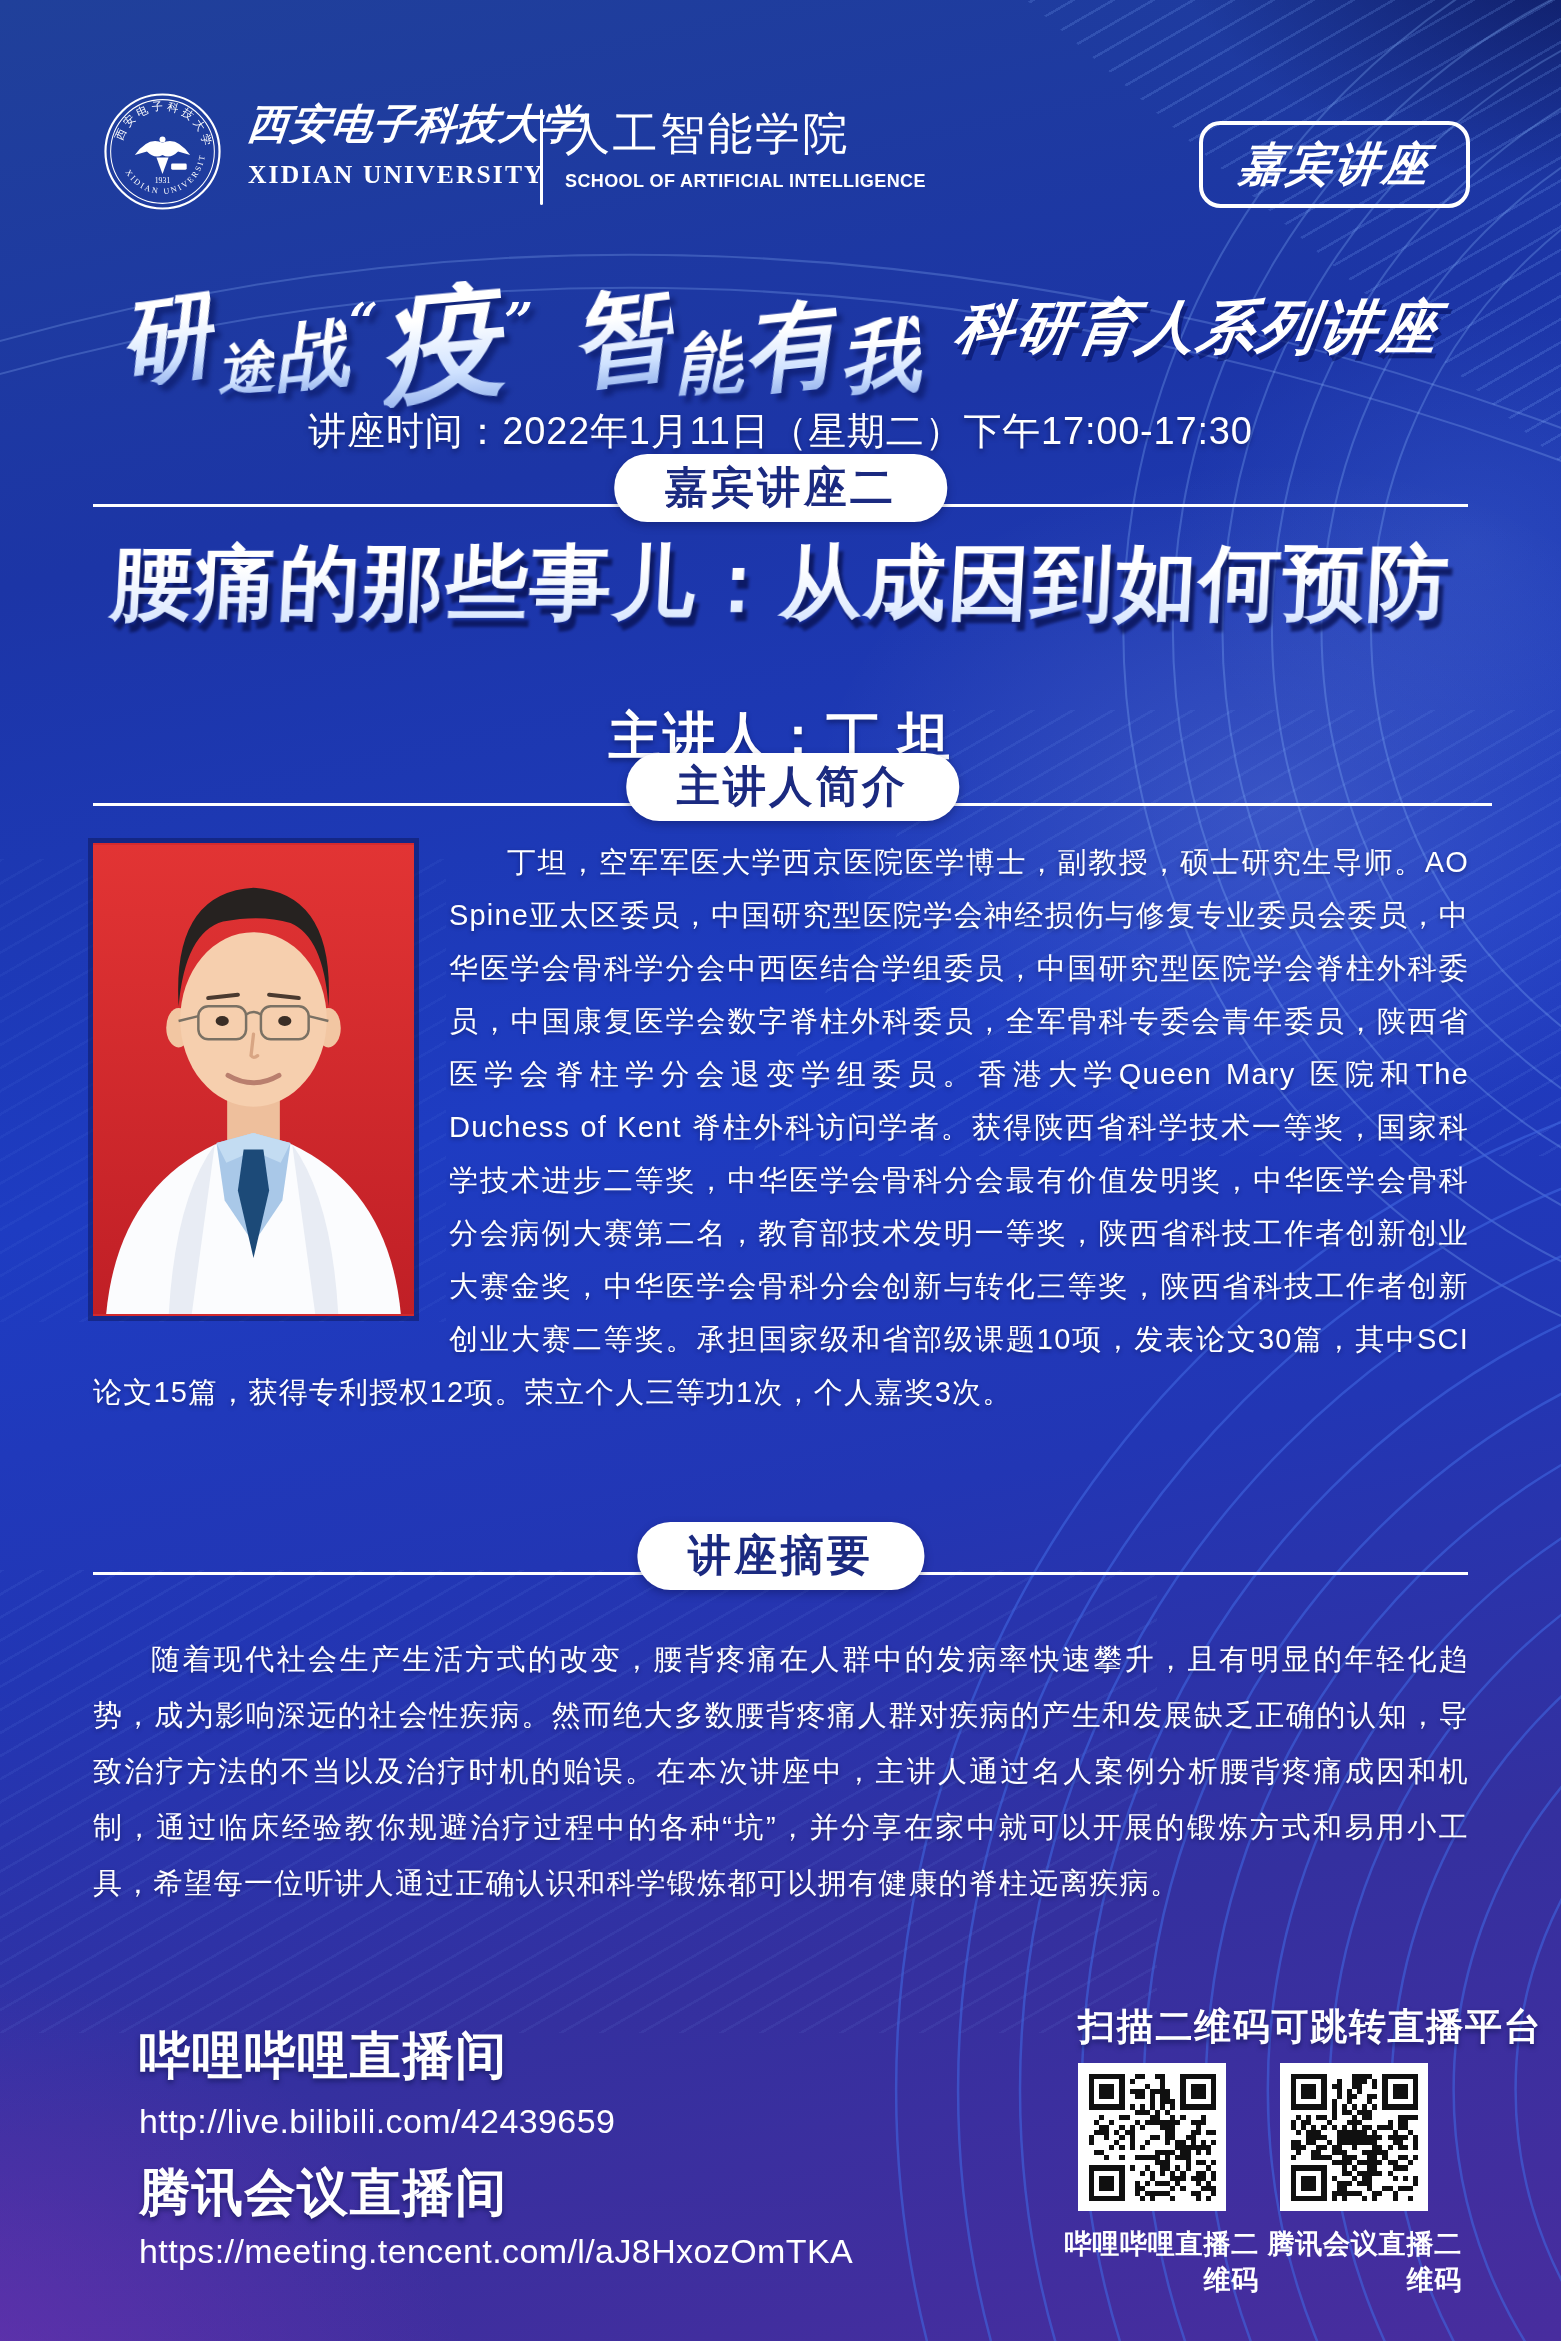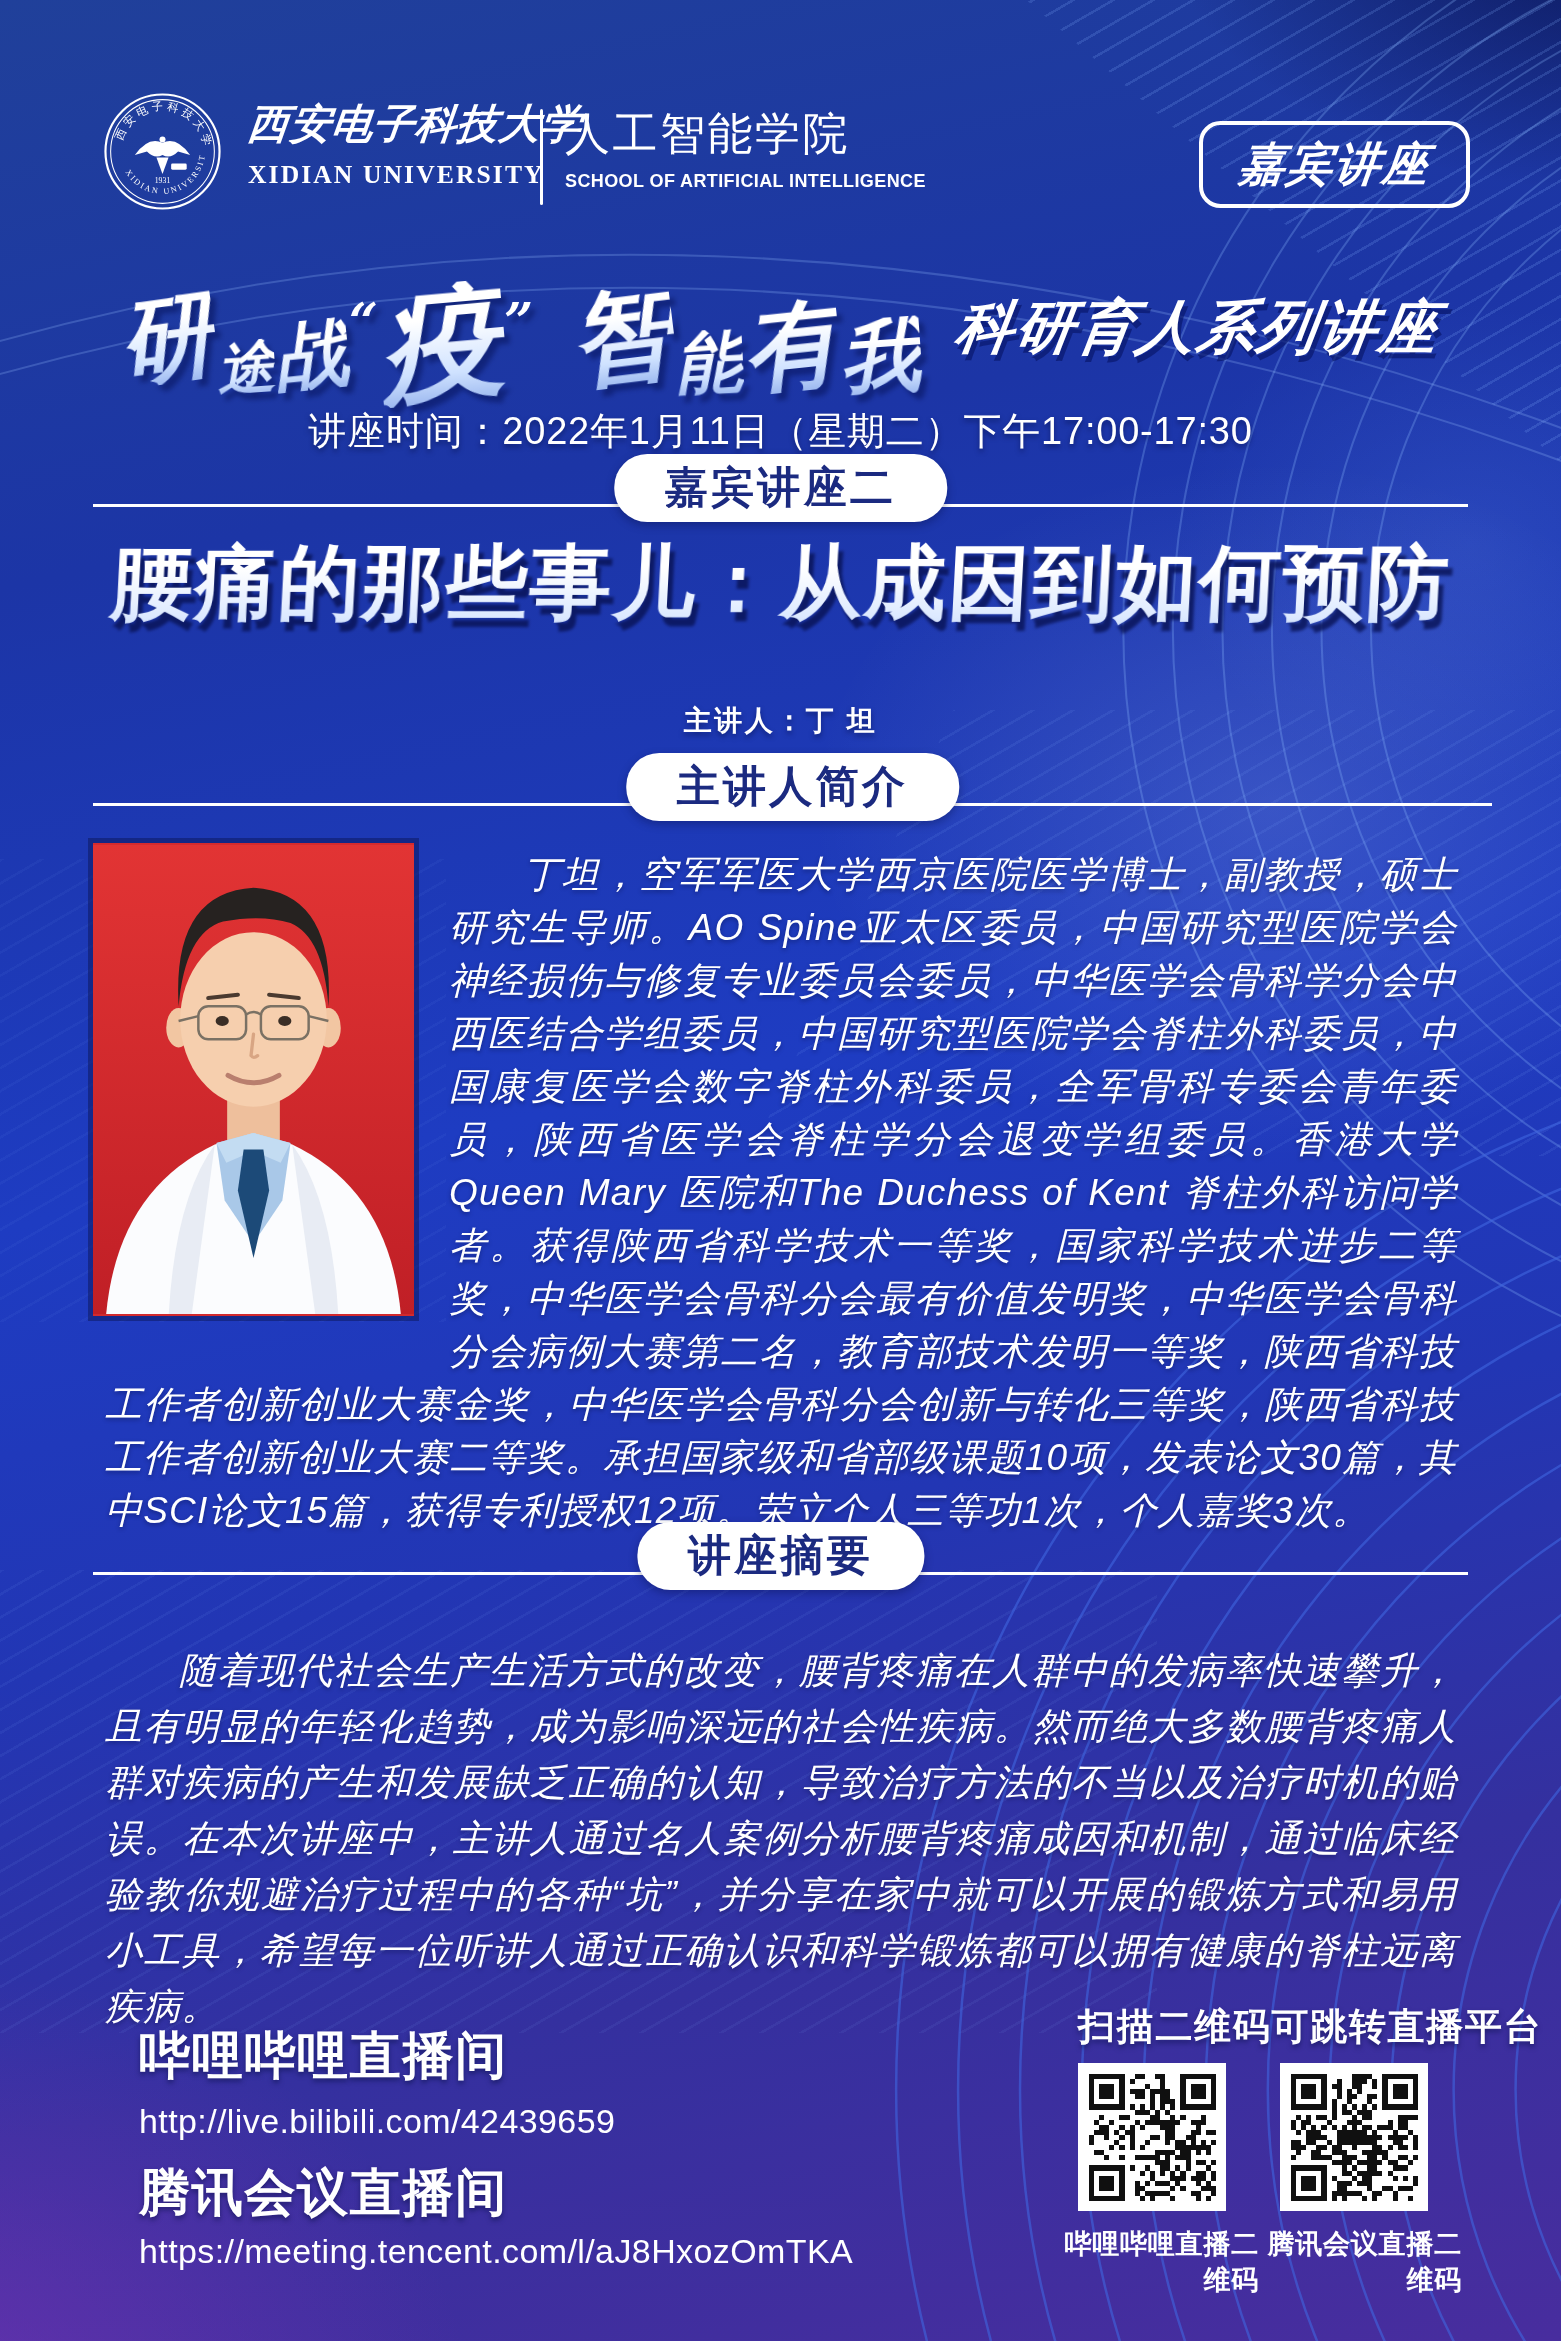--- a/index.html
+++ b/index.html
@@ -58,28 +58,28 @@
   .hairline{position:absolute;left:93px;right:93px;top:50px;height:2.5px;background:#fff;}
   .pill{position:absolute;left:50%;transform:translateX(-50%);top:0;background:#fff;border-radius:33px;
     padding:0 51px;height:68px;display:flex;align-items:center;color:#1b2a80;font-size:43px;font-weight:800;
     letter-spacing:3.3px;white-space:nowrap;box-shadow:0 3.3px 8.3px rgba(5,12,60,.35);}
   
   .main-title{left:0;top:529px;width:100%;text-align:center;font-size:82px;font-weight:900;letter-spacing:1.7px;
     transform:skewX(-3deg);white-space:nowrap;
     background:linear-gradient(180deg,#ffffff 35%,#dce9ff 80%,#b9cff5 100%);
     -webkit-background-clip:text;background-clip:text;color:transparent;
     filter:drop-shadow(5.8px 9px 1.7px rgba(8,18,84,.8));}
-  .speaker{left:0;top:702px;width:100%;text-align:center;font-size:28px;font-weight:800;letter-spacing:2.5px;
+  .speaker{left:0;top:702px;width:100%;text-align:center;font-size:52px;font-weight:800;letter-spacing:2.5px;
     text-shadow:0 2.5px 5px rgba(4,12,60,.5);}
   
   .bio-wrap{left:93px;top:836px;width:1376px;}
   .photo{float:left;width:321px;height:473px;margin:6.6px 35px 11.6px 0;box-shadow:0 0 0 5px rgba(12,26,96,.55);background:#d42a2e;}
   .photo svg{display:block;width:100%;height:100%;}
-  .body-text{font-size:37px;line-height:53px;letter-spacing:1.2px;text-align:justify;text-indent:2em;margin:12px;
-    text-shadow:0 1.7px 4.1px rgba(3,10,50,.4);font-style:italic;}
+  .body-text{font-size:29px;line-height:53px;letter-spacing:1.2px;text-align:justify;text-indent:2em;margin:0;
+    text-shadow:0 1.7px 4.1px rgba(3,10,50,.4);}
   .abstract-wrap{left:93px;top:1631px;width:1376px;}
   .abstract-wrap .body-text{line-height:56px;}
   
   .f-label{left:139px;font-size:51px;font-weight:800;letter-spacing:1.7px;text-shadow:0 2.5px 5px rgba(4,12,60,.5);}
   .f-url{left:139px;font-size:34px;font-weight:400;letter-spacing:0.4px;}
   .qr-head{left:1078px;top:2002px;font-size:37px;font-weight:800;letter-spacing:1.7px;text-shadow:0 2.5px 5px rgba(4,12,60,.5);}
   .qr-box{top:2063px;width:127px;height:127px;background:#fff;padding:10.7px;}
   .qr{width:100%;height:100%;}
   .qr-cap{top:2226px;width:215px;text-align:right;font-size:27px;font-weight:800;letter-spacing:0.8px;}
 </style>

